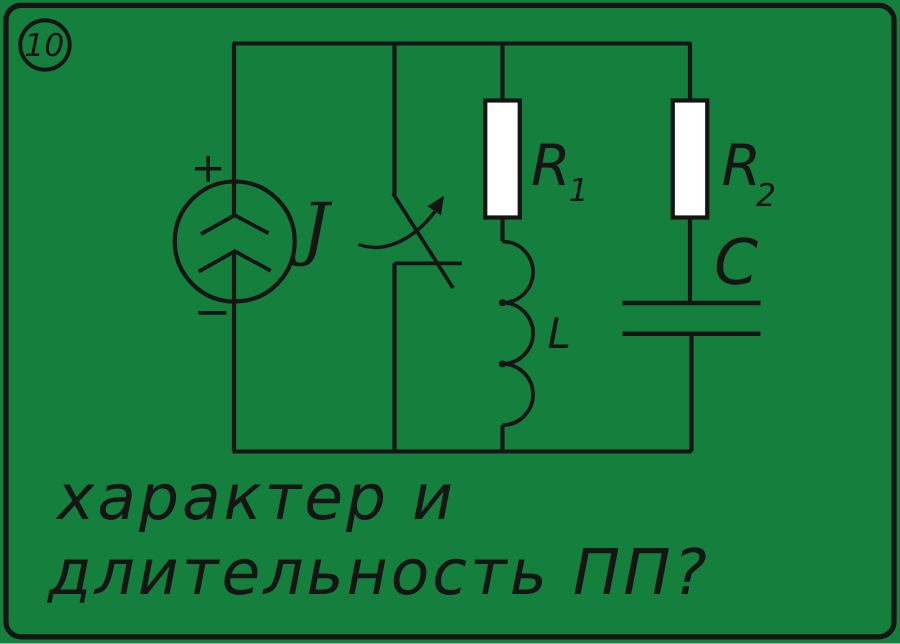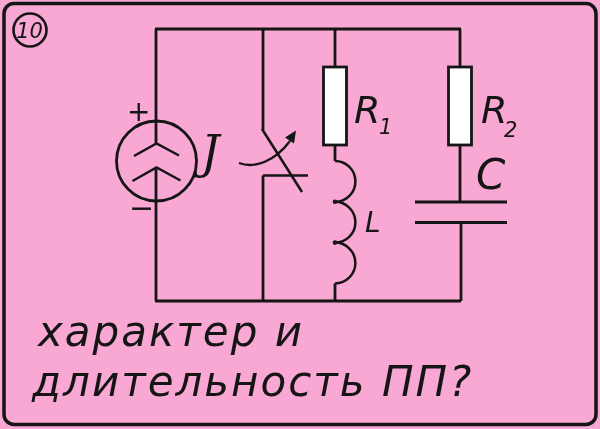--- a/index.html
+++ b/index.html
@@ -1,20 +1,20 @@
 <!DOCTYPE html>
 <html><head>
 <meta charset="utf-8">
 <style>
   html, body { margin: 0; padding: 0; background: #e9e9e9; }
   .stage {
     position: relative;
     width: 600px;
     height: 429px;
-    background: #f9a8d4;
+    background: #15803d;
     overflow: hidden;
     font-family: "DejaVu Sans", sans-serif;
   }
   svg { display: block; }
   .ink-stroke { stroke: #151515; fill: none; }
   .ink-fill   { fill: #151515; stroke: none; }
   .lbl {
     fill: #151515;
     font-family: "DejaVu Sans", sans-serif;
     font-style: italic;

